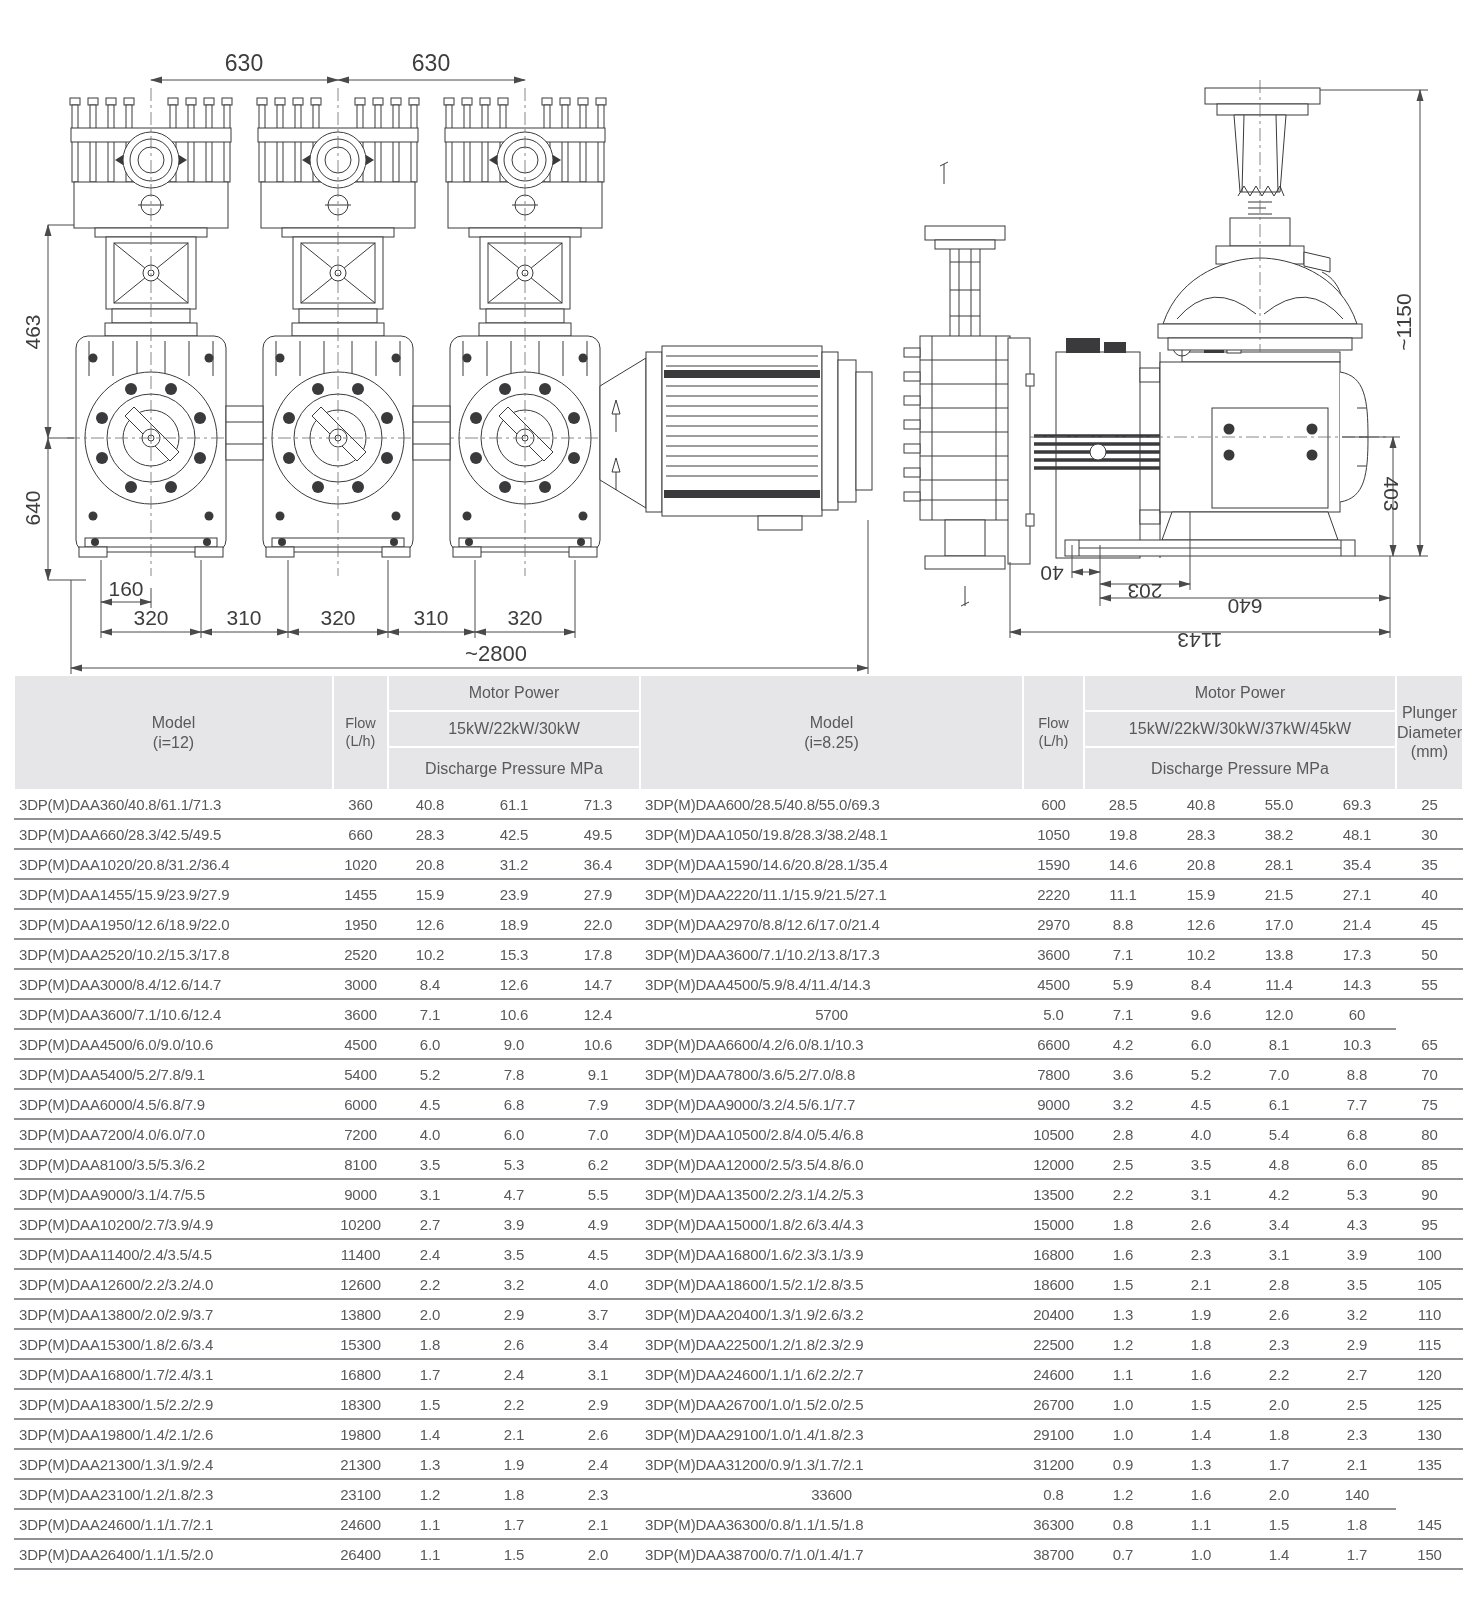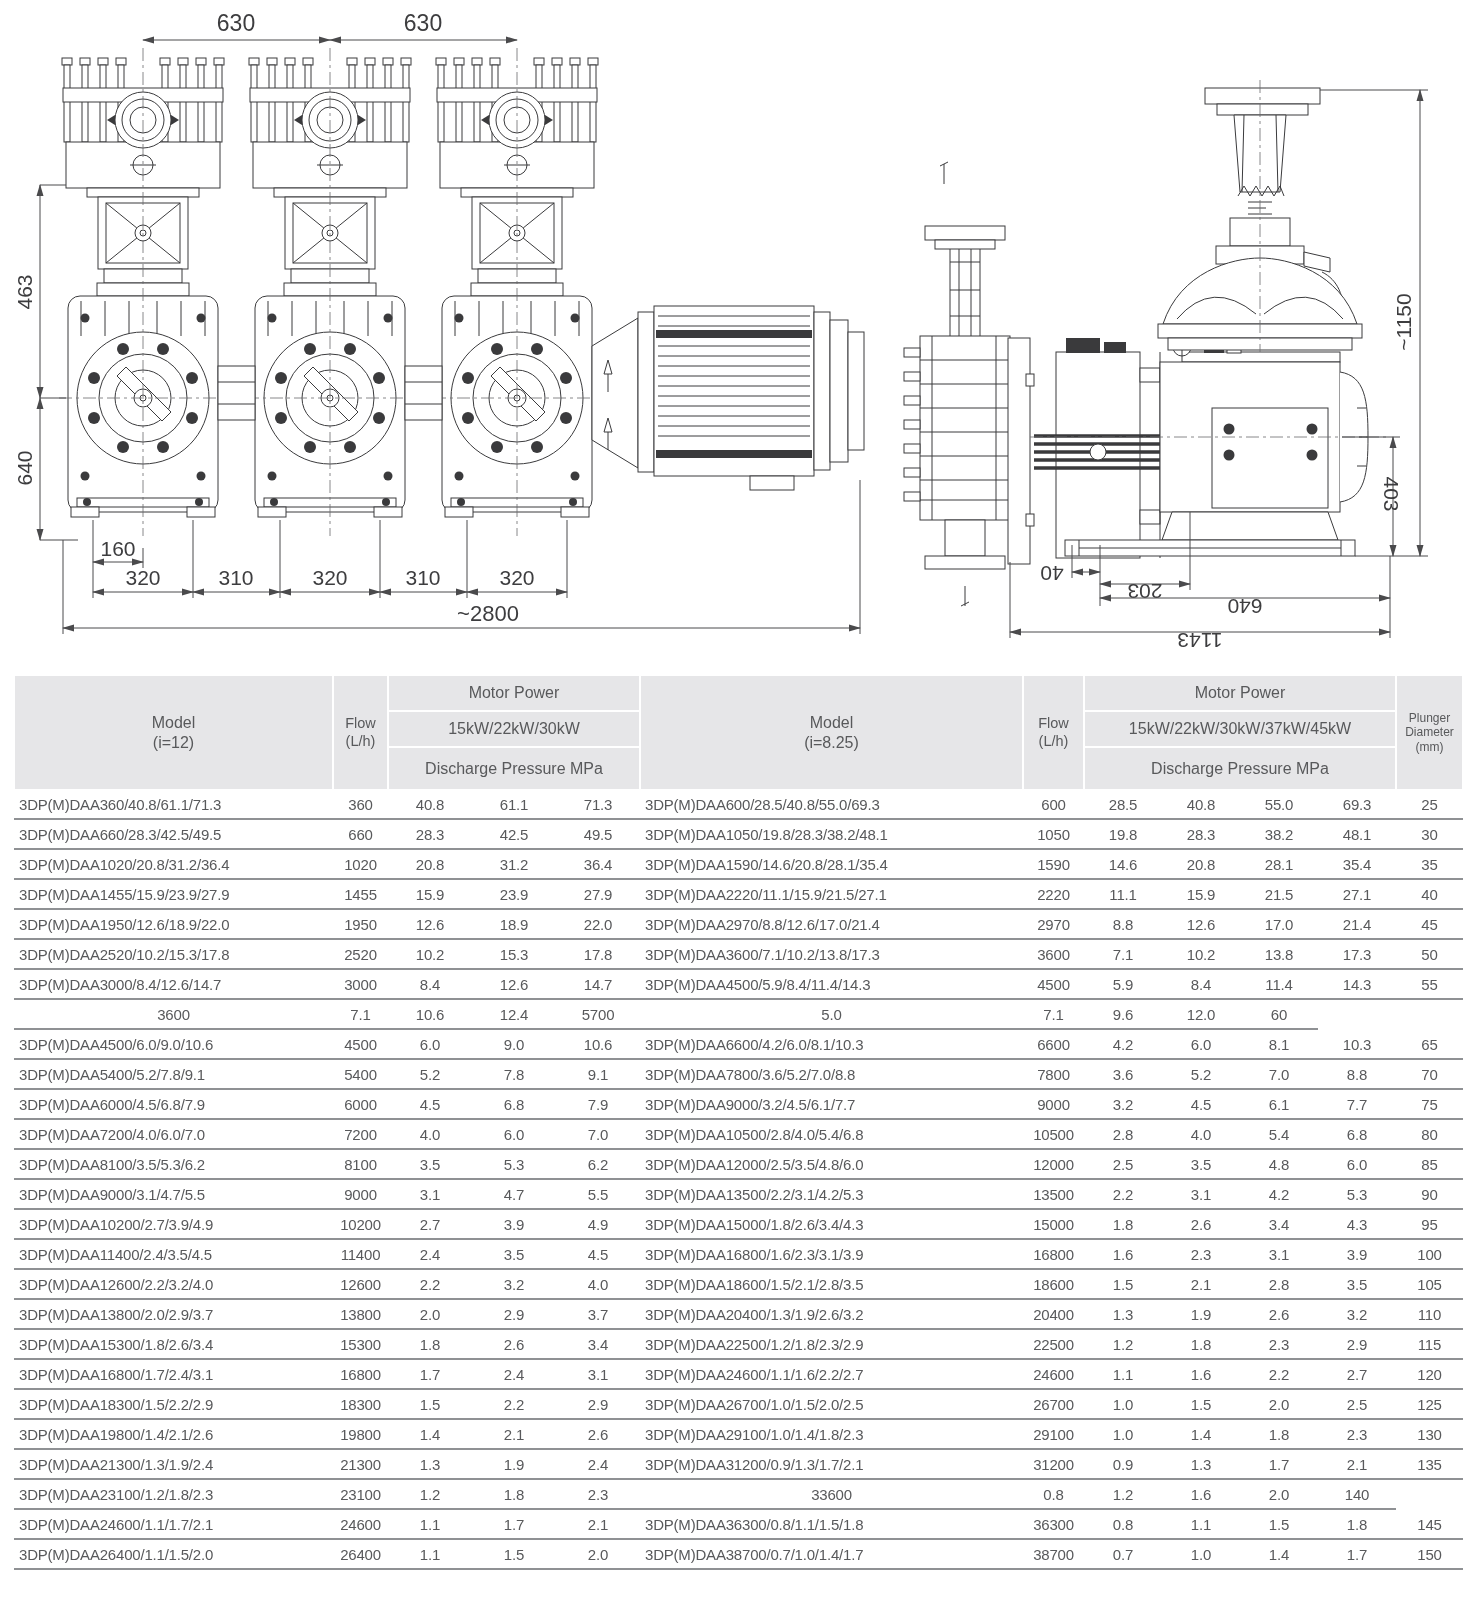--- a/index.html
+++ b/index.html
@@ -31,36 +31,36 @@
   .h-model1{grid-column:1;grid-row:1/4;}
   .h-flow1{grid-column:2;grid-row:1/4;font-size:14.5px;}
   .h-mp1{grid-column:3/6;grid-row:1;}
   .h-kw1{grid-column:3/6;grid-row:2;}
   .h-dp1{grid-column:3/6;grid-row:3;}
   .h-model2{grid-column:6;grid-row:1/4;}
   .h-flow2{grid-column:7;grid-row:1/4;font-size:14.5px;}
   .h-mp2{grid-column:8/12;grid-row:1;}
   .h-kw2{grid-column:8/12;grid-row:2;}
   .h-dp2{grid-column:8/12;grid-row:3;}
-  .h-plunger{grid-column:12;grid-row:1/4;font-size:12px;}
+  .h-plunger{grid-column:12;grid-row:1/4;font-size:16px;}
   .trow{
     display:grid;
     grid-template-columns:319px 55px 84px 84px 84px 383px 61px 78px 78px 78px 78px 67px;
   }
   .tcell{
     height:28px;border-bottom:2px solid #8f9194;box-sizing:content-box;
     display:flex;align-items:center;justify-content:center;
     font-size:15px;letter-spacing:-0.2px;color:#58595b;white-space:nowrap;overflow:hidden;
   }
   .tcell.model{justify-content:flex-start;padding-left:5px;}
 </style>
 </head>
 <body>
 
-<div class="draw" style="left:8px;">
+<div class="draw" style="left:16px;margin-top:40px;">
 <svg width="880" height="668" viewBox="0 0 880 668" xmlns="http://www.w3.org/2000/svg" xmlns:xlink="http://www.w3.org/1999/xlink">
   <defs>
     <marker id="ae" markerWidth="12" markerHeight="9" refX="11" refY="4.5" orient="auto" markerUnits="userSpaceOnUse">
       <path d="M12,4.5 L0,1 L0,8 Z" fill="#4a4a4c"></path>
     </marker>
     <marker id="as" markerWidth="12" markerHeight="9" refX="11" refY="4.5" orient="auto-start-reverse" markerUnits="userSpaceOnUse">
       <path d="M12,4.5 L0,1 L0,8 Z" fill="#4a4a4c"></path>
     </marker>
     <g id="stud">
       <rect class="ln wf" x="-5" y="58" width="10" height="7"></rect>
@@ -476,20 +476,21 @@
         <div class="tcell">14.7</div>
         <div class="tcell model">3DP(M)DAA4500/5.9/8.4/11.4/14.3</div>
         <div class="tcell">4500</div>
         <div class="tcell">5.9</div>
         <div class="tcell">8.4</div>
         <div class="tcell">11.4</div>
         <div class="tcell">14.3</div>
         <div class="tcell">55</div>
       </div>
       <div class="trow">
+        <div class="tcell model">3DP(M)DAA3600/7.1/10.6/12.4</div>
         <div class="tcell">3600</div>
         <div class="tcell">7.1</div>
         <div class="tcell">10.6</div>
         <div class="tcell">12.4</div>
         <div class="tcell">5700</div>
         <div class="tcell">5.0</div>
         <div class="tcell">7.1</div>
         <div class="tcell">9.6</div>
         <div class="tcell">12.0</div>
         <div class="tcell">60</div>

